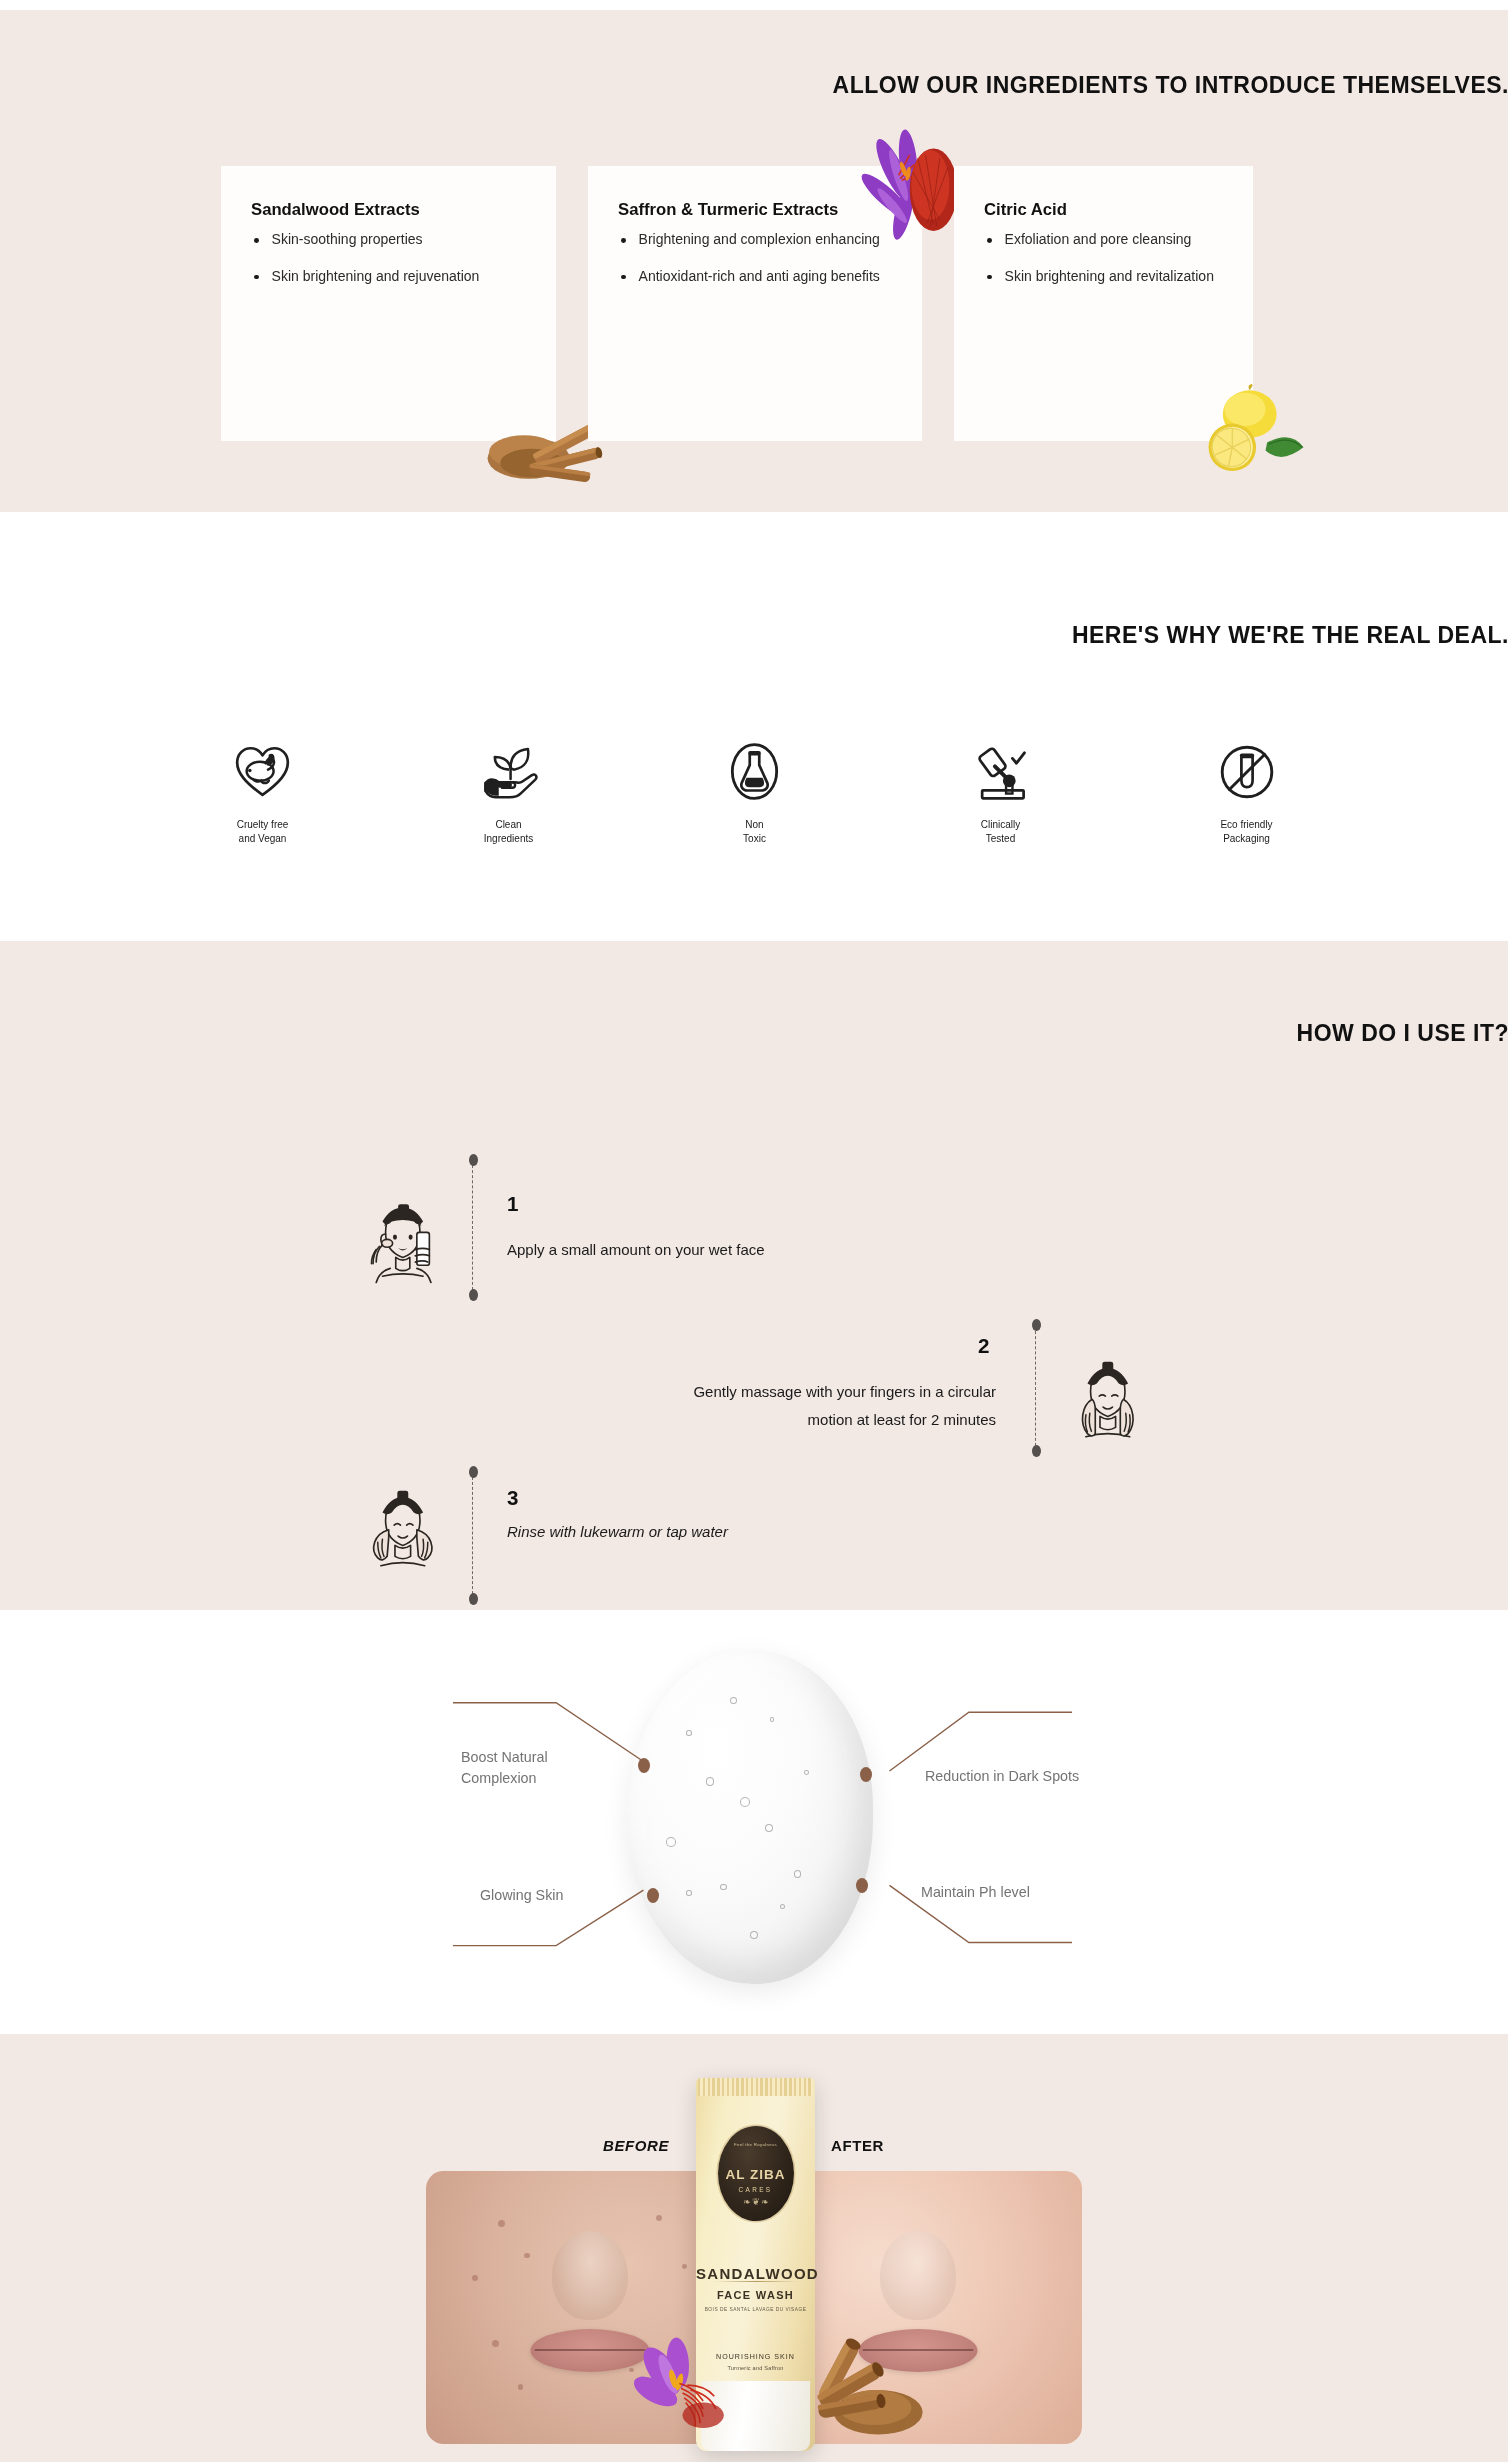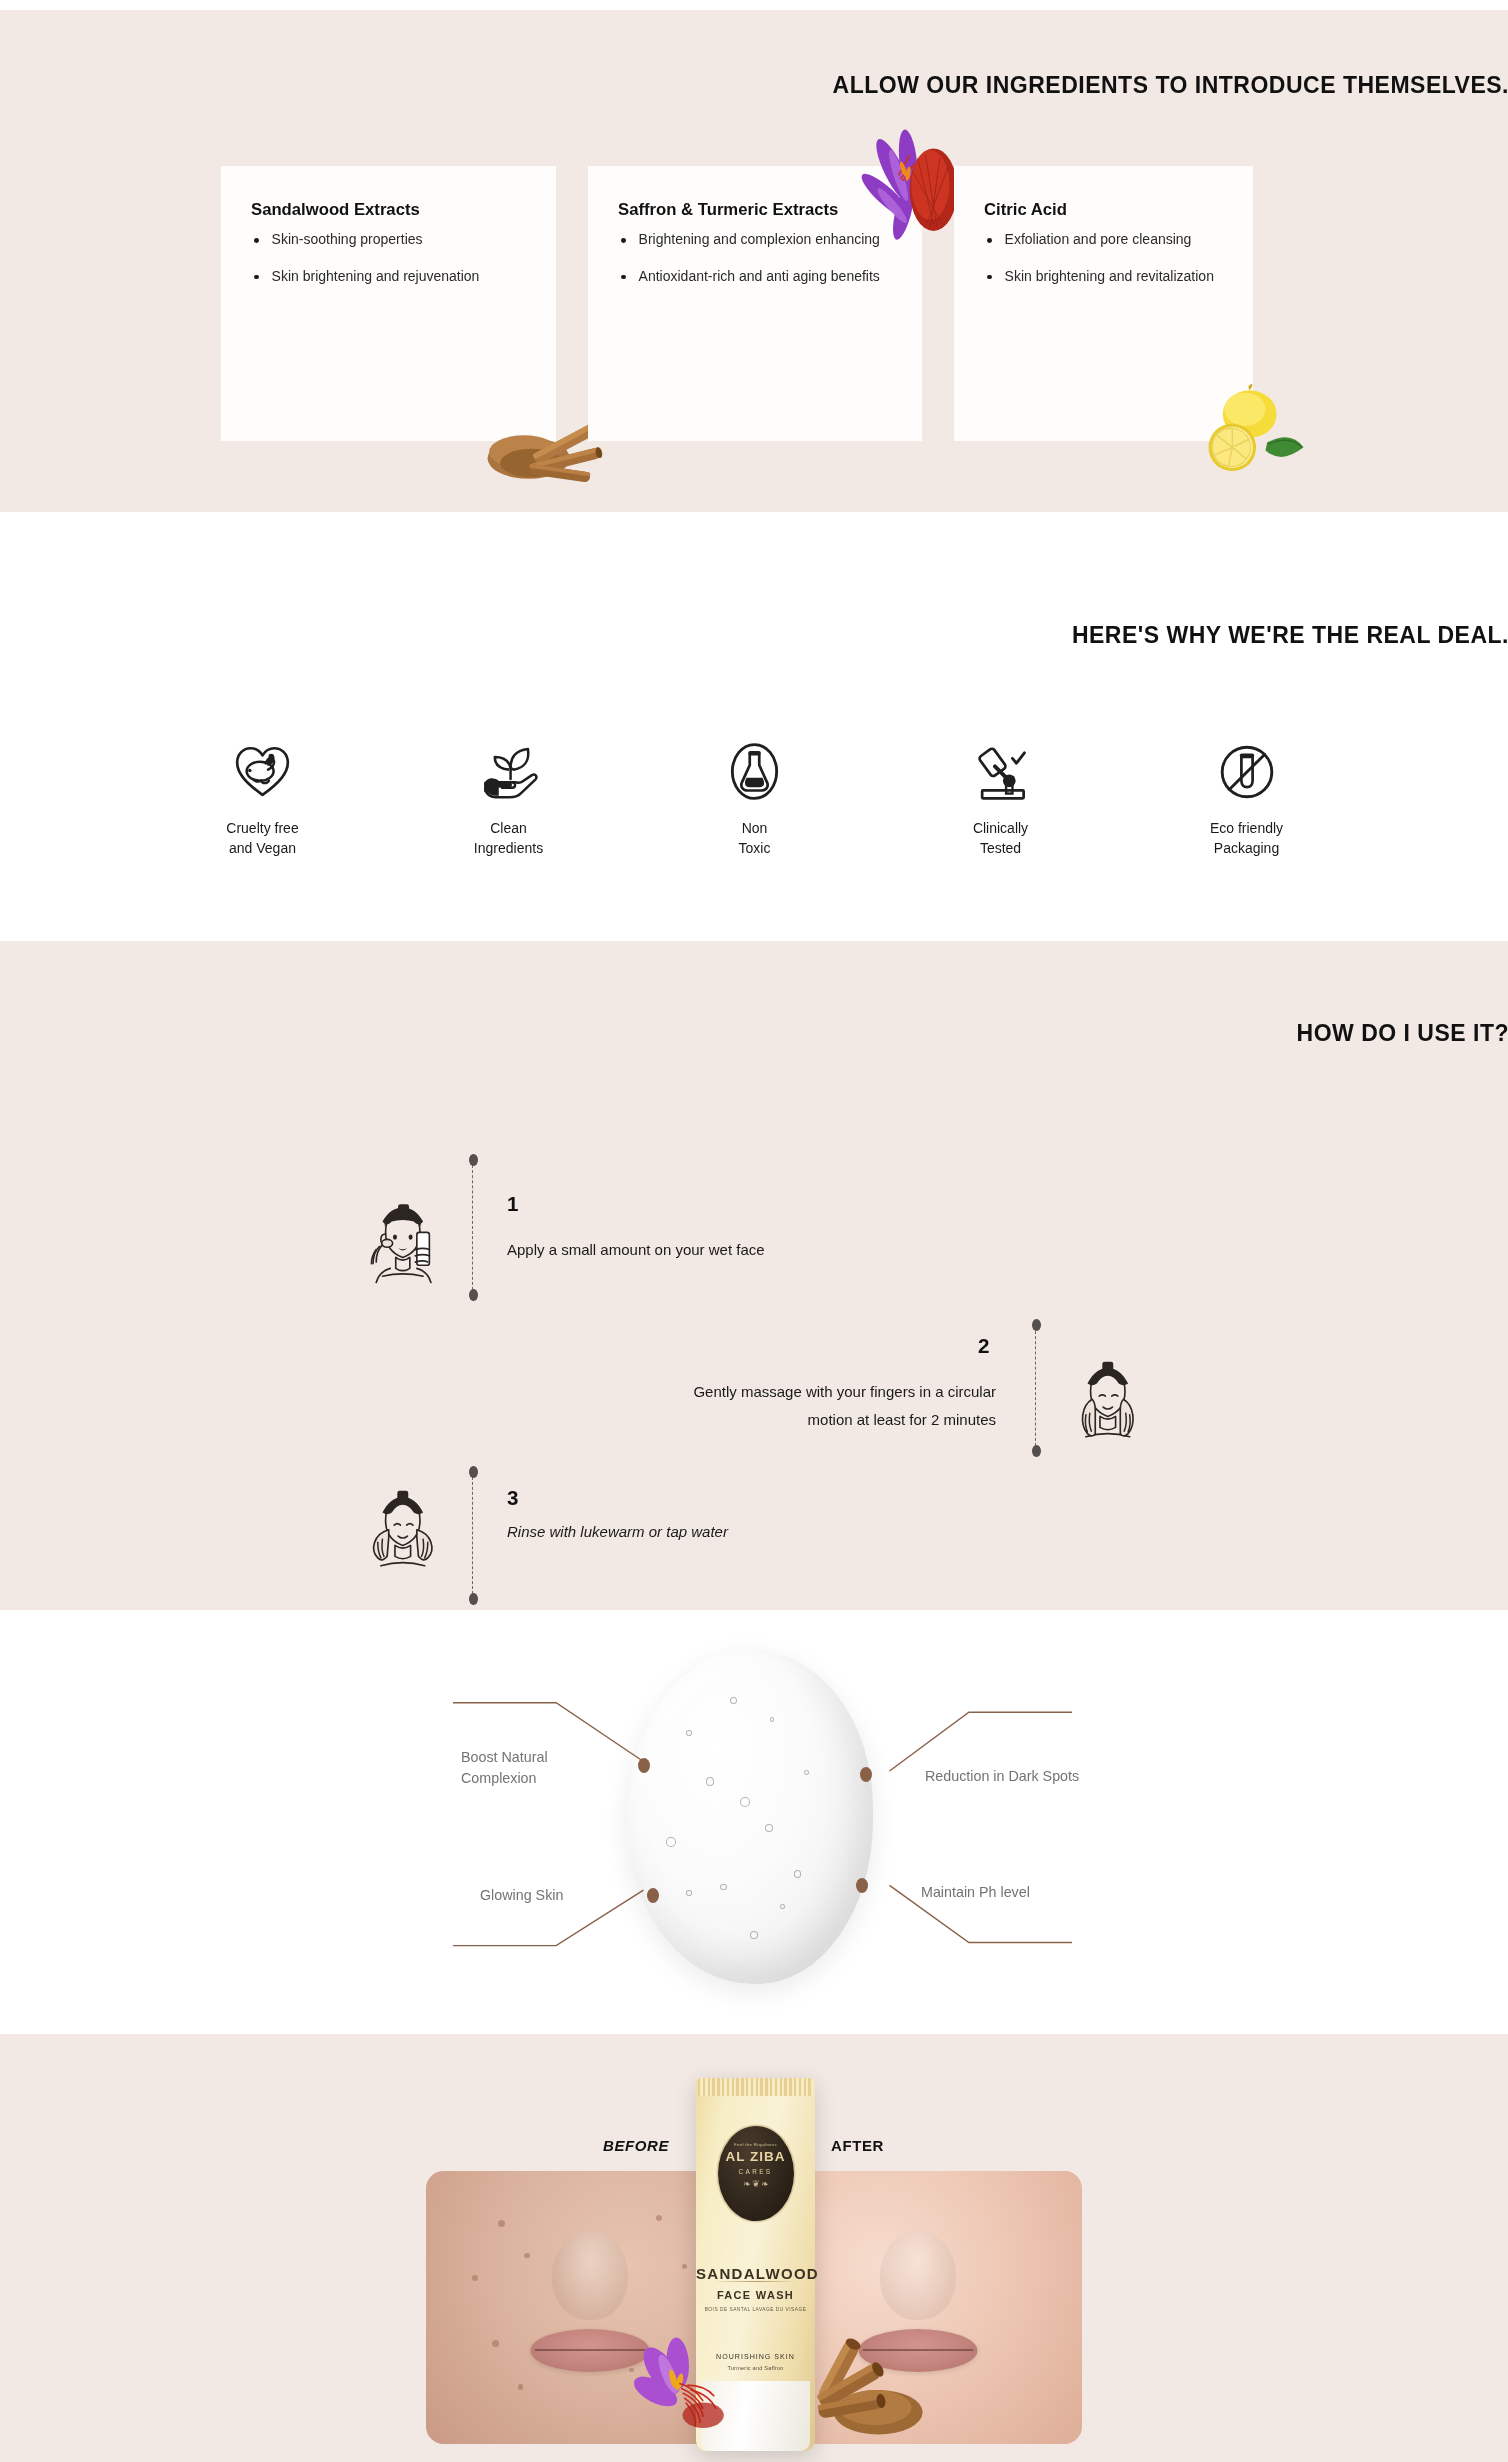--- a/index.html
+++ b/index.html
@@ -101,21 +101,21 @@
   }
   .badge { width: 159px; text-align: center; }
   .badge-icon {
     height: 67px;
     display: flex;
     align-items: center;
     justify-content: center;
     margin-bottom: 12.7px;
   }
   .badge-label {
-    font-size: 14px;
+    font-size: 10px;
     line-height: 1.45;
     color: #1a1a1a;
     white-space: pre-line;
   }
 
   
   .sec-howto {
     background: #f2e9e4;
     height: 669px;
     position: relative;
@@ -322,21 +322,21 @@
     transform: translateX(-50%);
     width: 76px; height: 95px;
     border-radius: 50%;
     background: radial-gradient(ellipse at 40% 28%, #4a3c2d 0%, #2e241a 60%, #1d160f 100%);
     box-shadow: 0 0 0 1.6px rgba(200,175,120,.55);
     color: #e7d4a4;
     text-align: center;
     padding-top: 16px;
   }
   .tube-logo .feel { font-size: 4.4px; letter-spacing: 0.3px; opacity:.85; }
-  .tube-logo .brand { font-size: 13.5px; font-weight: 700; letter-spacing: 1px; margin-top: 2px; text-align: center;}
+  .tube-logo .brand { font-size: 13.5px; font-weight: 700; letter-spacing: 1px; margin-top: 20px; text-align: center;}
   .tube-logo .cares { font-size: 6.4px; letter-spacing: 2.4px; margin-top: 4px; }
   .tube-logo .wreath { font-size: 9.5px; margin-top: 3.2px; opacity:.8; letter-spacing:-0.8px;}
   .tube-txt { position: absolute; left: 0; right: 0; text-align: center; color: #3b3224; }
   .t-sandal { top: 187px; font-size: 15px; letter-spacing: 1.3px; font-weight: 600; }
   .t-rule  { top: 203px; left: 17.5px; right: 17.5px; height:0.8px;
              background: linear-gradient(90deg,transparent,#b49a5d,transparent); position:absolute;}
   .t-face  { top: 211px; font-size: 11px; letter-spacing: 1.3px; font-weight: 700; }
   .t-fr    { top: 229px; font-size: 4.8px; letter-spacing: 0.5px; opacity:.8; }
   .t-nour  { top: 275px; font-size: 7.1px; letter-spacing: 1px; }
   .t-tur   { top: 287px; font-size: 5.6px; letter-spacing: 0.2px; opacity:.85; }

